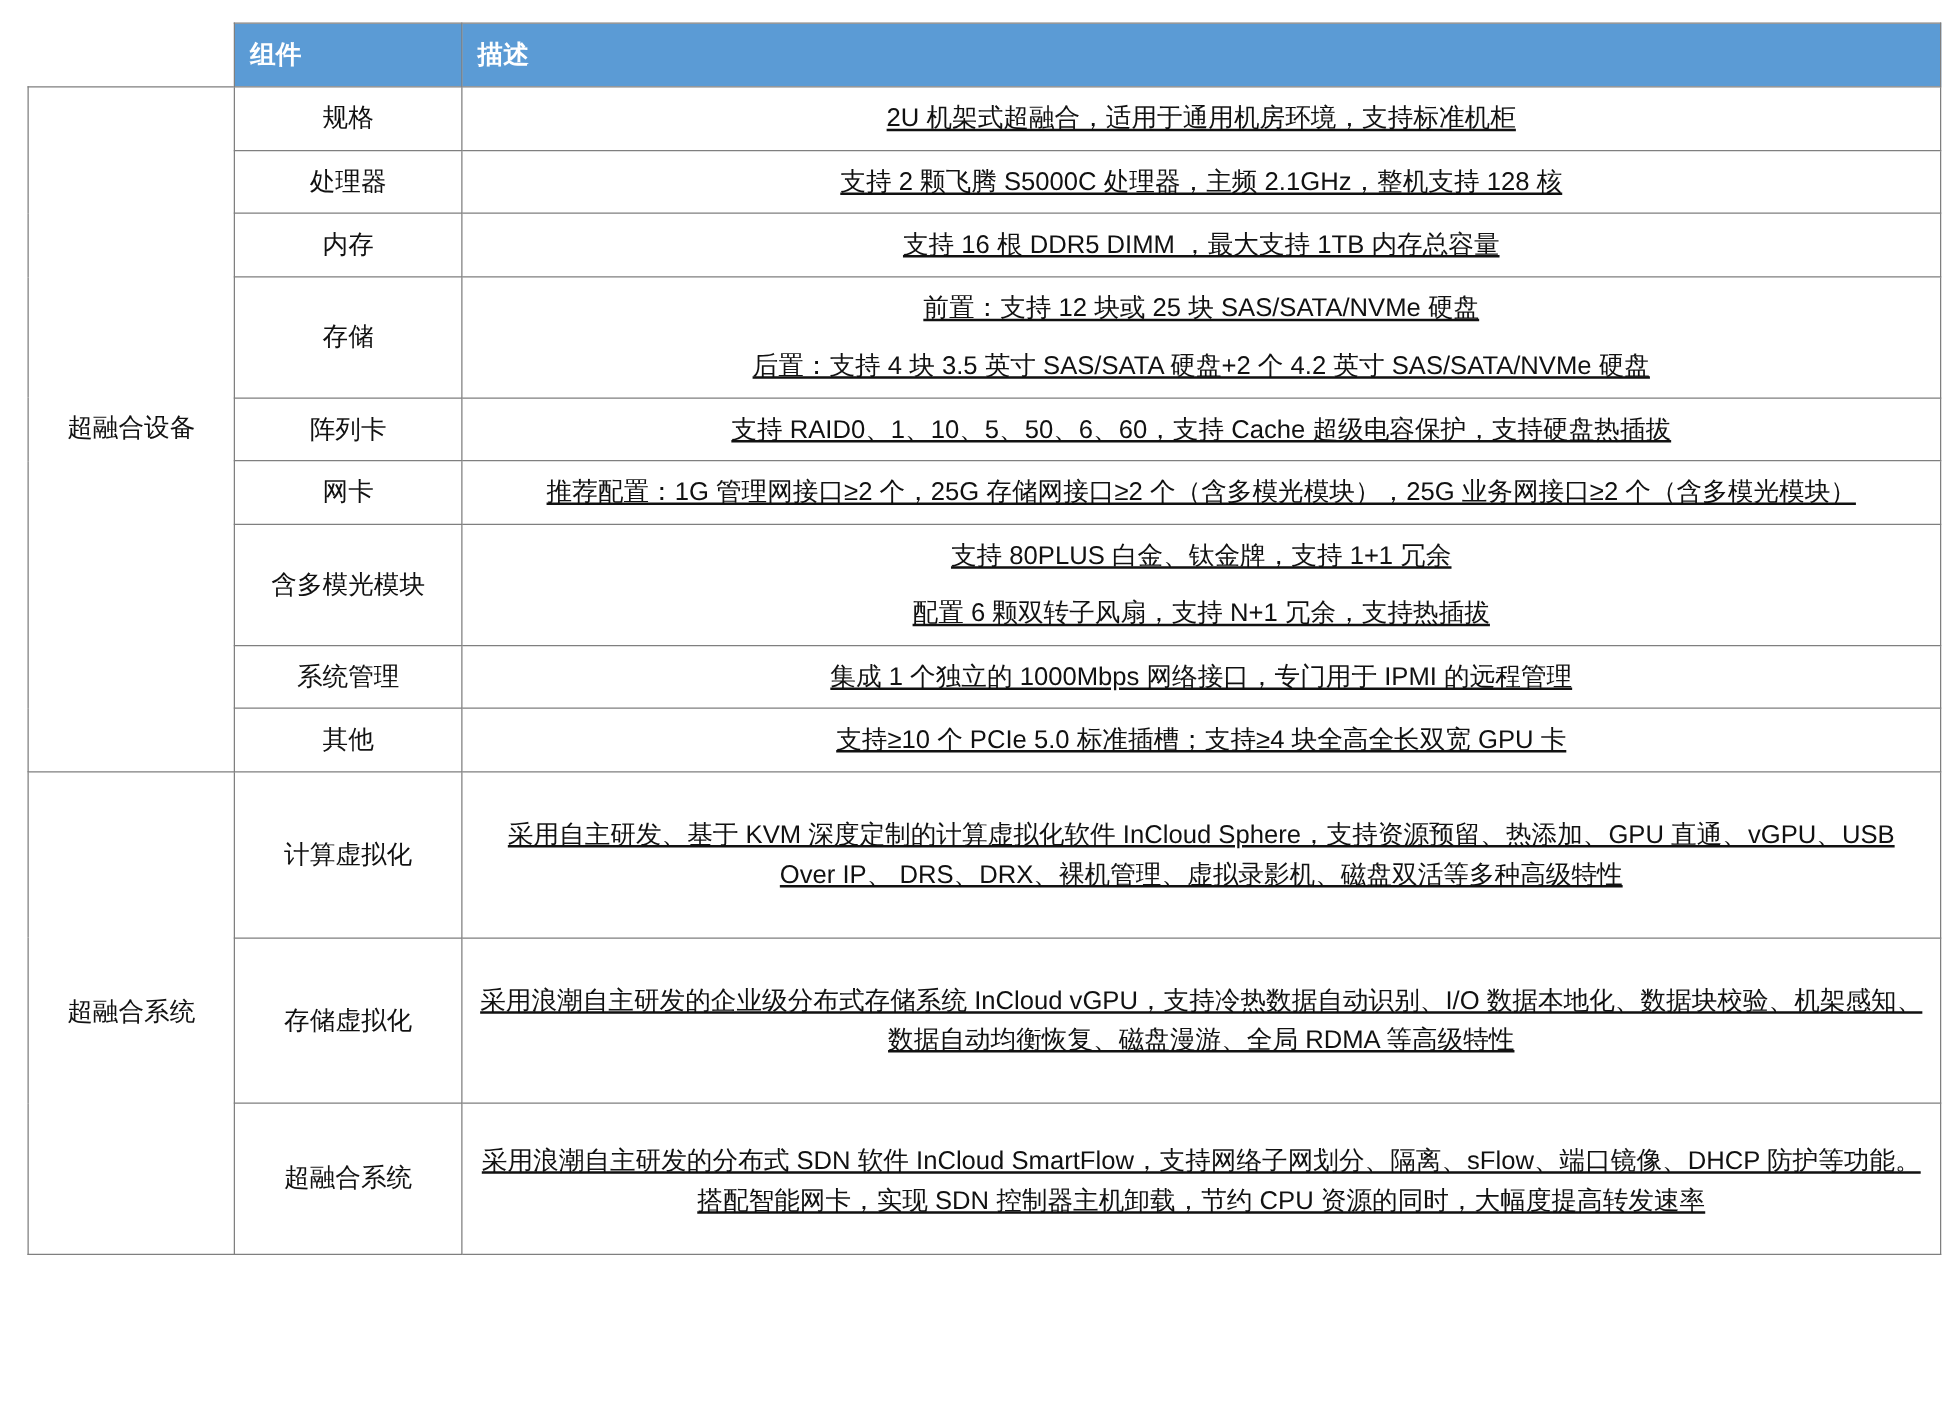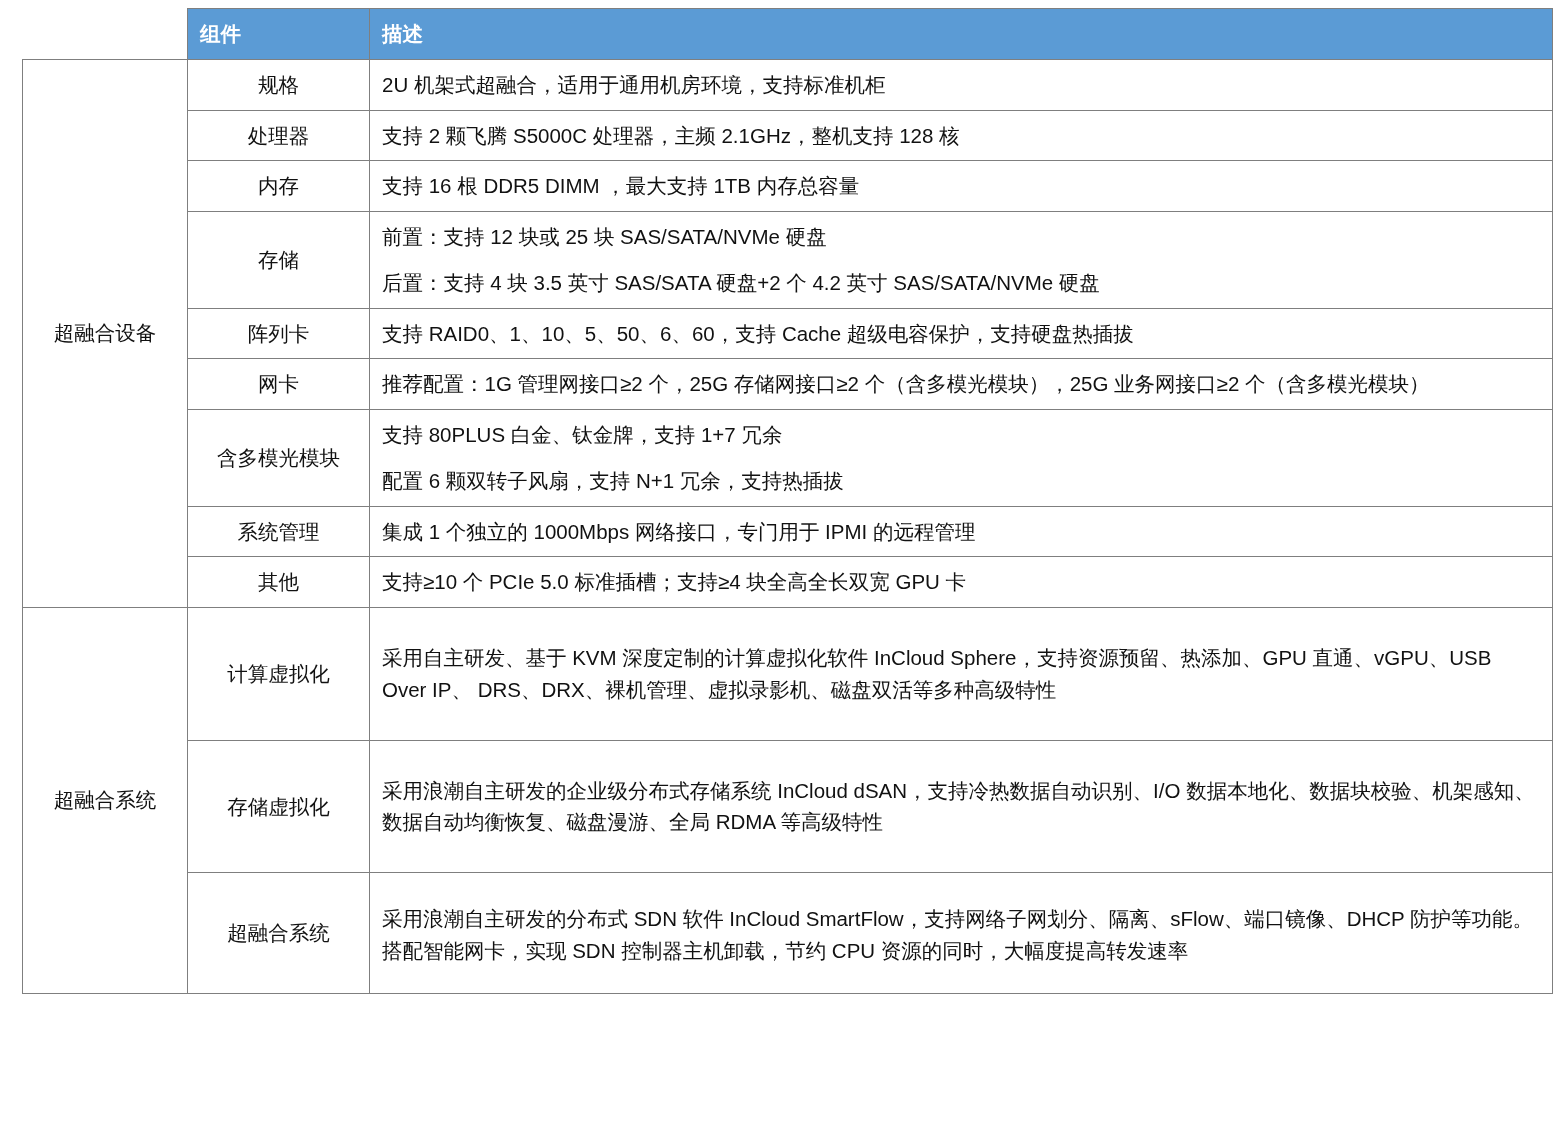--- a/index.html
+++ b/index.html
@@ -8,21 +8,21 @@
     background: #ffffff;
   }
   body {
     width: 1560px;
     min-height: 1138px;
     font-family: "Liberation Sans", sans-serif;
     color: #111111;
   }
   .sheet {
     width: 1388px;
-    padding: 8px 0 0 0;
+    padding: 18px 0 0 0;
     box-sizing: border-box;
   }
   table.spec {
     border-collapse: collapse;
     table-layout: fixed;
     width: 1530px;
     margin-left: 22px;
   }
   table.spec col.c1 { width: 165px; }
   table.spec col.c2 { width: 182px; }
@@ -51,23 +51,24 @@
   td.group {
     text-align: center;
     font-size: 21px;
     font-family: Liberation Serif, serif;
   }
   td.comp {
     text-align: center;
     white-space: nowrap;
   }
   td.desc {
-    text-align: left;
+    text-align: center;
     padding-left: 14px;
     padding-right: 14px;
+    text-decoration: underline;
   }
   td.desc p {
     margin: 0;
   }
   td.desc p + p {
     margin-top: 14px;
   }
   td.tall {
     padding-top: 18px;
     padding-bottom: 18px;
@@ -126,21 +127,21 @@
       </tr>
       <tr>
         <td class="comp">网卡</td>
         <td class="desc tall">
           <p>推荐配置：1G 管理网接口≥2 个，25G 存储网接口≥2 个（含多模光模块），25G 业务网接口≥2 个（含多模光模块）</p>
         </td>
       </tr>
       <tr>
         <td class="comp">含多模光模块</td>
         <td class="desc tall">
-          <p>支持 80PLUS 白金、钛金牌，支持 1+7 冗余</p>
+          <p>支持 80PLUS 白金、钛金牌，支持 1+1 冗余</p>
           <p>配置 6 颗双转子风扇，支持 N+1 冗余，支持热插拔</p>
         </td>
       </tr>
       <tr>
         <td class="comp">系统管理</td>
         <td class="desc">
           <p>集成 1 个独立的 1000Mbps 网络接口，专门用于 IPMI 的远程管理</p>
         </td>
       </tr>
       <tr>
@@ -153,21 +154,21 @@
       <tr>
         <td class="group" rowspan="3">超融合系统</td>
         <td class="comp">计算虚拟化</td>
         <td class="desc tall" style="padding-top:34px;padding-bottom:34px;">
           <p>采用自主研发、基于 KVM 深度定制的计算虚拟化软件 InCloud Sphere，支持资源预留、热添加、GPU 直通、vGPU、USB Over IP、 DRS、DRX、裸机管理、虚拟录影机、磁盘双活等多种高级特性</p>
         </td>
       </tr>
       <tr>
         <td class="comp">存储虚拟化</td>
         <td class="desc tall" style="padding-top:34px;padding-bottom:34px;">
-          <p>采用浪潮自主研发的企业级分布式存储系统 InCloud dSAN，支持冷热数据自动识别、I/O 数据本地化、数据块校验、机架感知、数据自动均衡恢复、磁盘漫游、全局 RDMA 等高级特性</p>
+          <p>采用浪潮自主研发的企业级分布式存储系统 InCloud vGPU，支持冷热数据自动识别、I/O 数据本地化、数据块校验、机架感知、数据自动均衡恢复、磁盘漫游、全局 RDMA 等高级特性</p>
         </td>
       </tr>
       <tr>
         <td class="comp">超融合系统</td>
         <td class="desc tall" style="padding-top:30px;padding-bottom:26px;">
           <p>采用浪潮自主研发的分布式 SDN 软件 InCloud SmartFlow，支持网络子网划分、隔离、sFlow、端口镜像、DHCP 防护等功能。搭配智能网卡，实现 SDN 控制器主机卸载，节约 CPU 资源的同时，大幅度提高转发速率</p>
         </td>
       </tr>
 
     </tbody>

